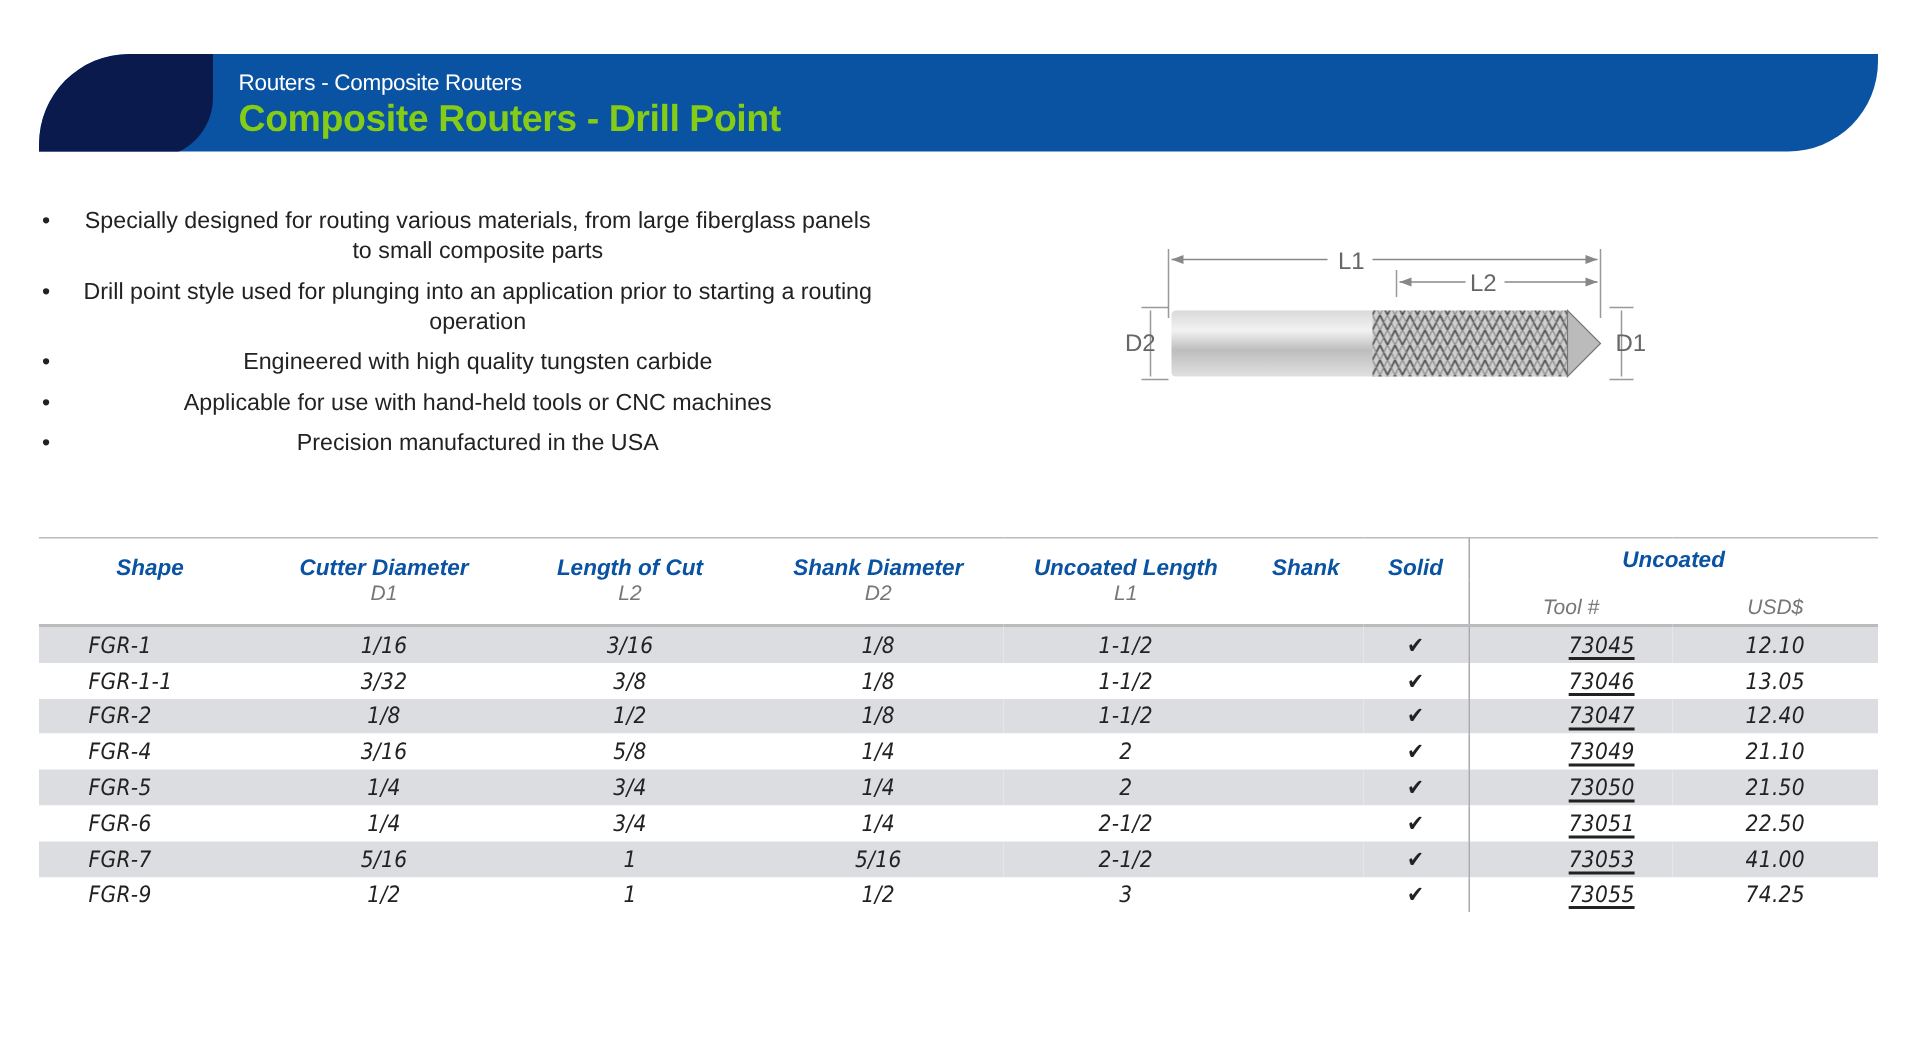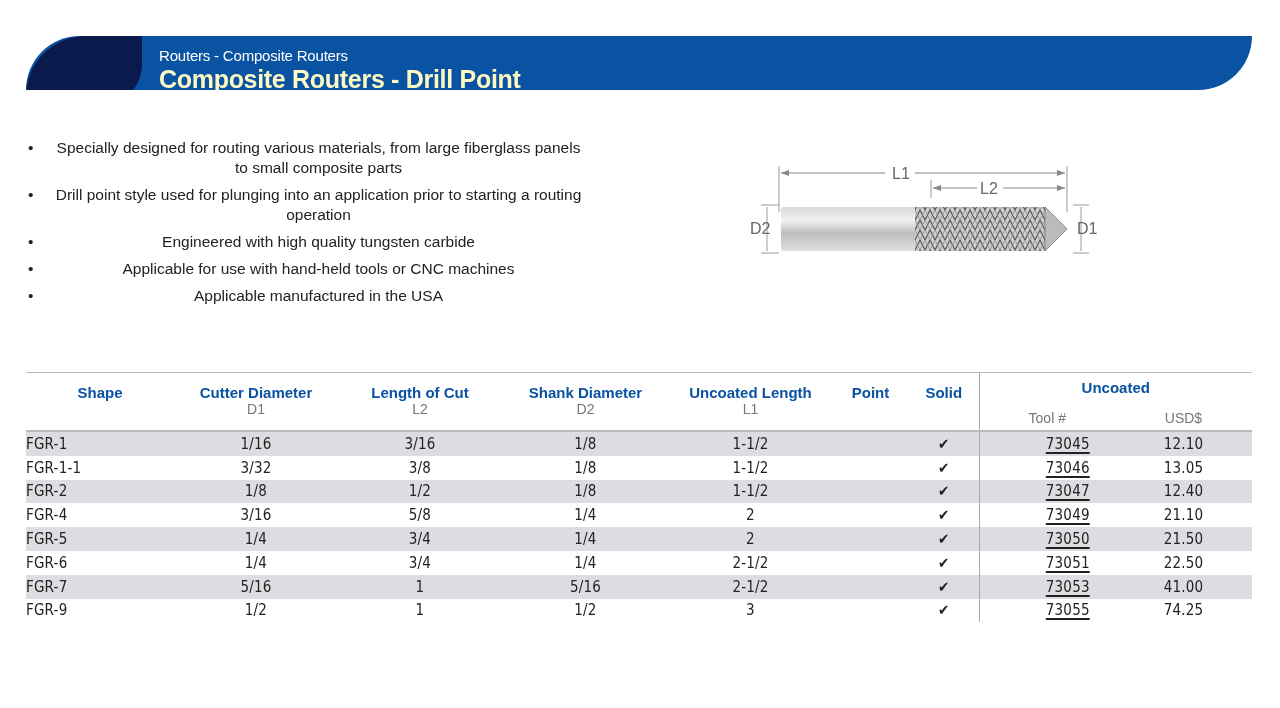--- a/index.html
+++ b/index.html
@@ -1,52 +1,52 @@
 <!DOCTYPE html>
 <html><head>
 <meta charset="utf-8">
 <style>
   html,body{margin:0;padding:0;background:#ffffff;}
   body{width:1280px;height:708px;position:relative;overflow:hidden;font-family:"Liberation Sans",sans-serif;color:#222;}
-  .banner{position:absolute;left:26px;top:36px;width:1226px;height:54px;background:#0a52a2;border-top-left-radius:60px;border-bottom-right-radius:60px;overflow:hidden;}
+  .banner{position:absolute;left:26px;top:36px;width:1226px;height:65px;background:#0a52a2;border-top-left-radius:60px;border-bottom-right-radius:60px;overflow:hidden;}
   .banner-dark{position:absolute;left:0;top:0;width:116px;height:69px;background:#0b1a4d;border-top-left-radius:60px;border-bottom-right-radius:40px;}
   .banner-sub{position:absolute;left:133px;top:11px;color:#fff;font-size:15px;letter-spacing:-0.2px;}
-  .banner-title{position:absolute;left:133px;top:29px;color:#fef9c3;font-size:25px;font-weight:bold;letter-spacing:-0.3px;}
+  .banner-title{position:absolute;left:133px;top:29px;color:#84cc16;font-size:25px;font-weight:bold;letter-spacing:-0.3px;}
   .bullets{position:absolute;left:28px;top:138px;width:560px;margin:0;padding:0;list-style:none;font-size:15.5px;line-height:20px;color:#222;}
   .bullets li{position:relative;padding-left:21px;margin-bottom:7px;text-align:center;}
   .bullets li::before{content:"•";position:absolute;left:0;top:0;}
   .diagram{position:absolute;left:745px;top:160px;width:360px;height:100px;}
-  .tbl{position:absolute;left:26px;top:372px;width:1226px;border-collapse:collapse;}
+  .tbl{position:absolute;left:26px;top:358px;width:1226px;border-collapse:collapse;font-style:italic;}
   .tbl th{font-weight:bold;color:#0a52a2;font-size:15px;padding:0;height:28px;vertical-align:bottom;}
   .tbl .sub th{color:#777;font-weight:normal;font-size:14px;height:25px;vertical-align:top;}
   .tbl td{height:23.8px;padding:0;font-family:"DejaVu Sans Condensed","DejaVu Sans",sans-serif;font-size:15px;color:#222;text-align:center;letter-spacing:0.2px;}
   .tbl tr.row:nth-child(odd) td{background:#dcdde0;}
   .tbl tr.row:nth-child(even) td{background:#ffffff;}
-  .tbl td.shape{text-align:left;}
+  .tbl td.shape{text-align:left;padding-left:33px;}
   .tbl .divider{border-left:1.5px solid #aaa;}
   .toolnum{text-decoration:underline;text-decoration-thickness:2px;text-underline-offset:3px;margin-left:41px;}
   .headrow{border-top:1.5px solid #bbb;}
   .subrow{border-bottom:2px solid #bbb;}
   .check{font-size:17px;}
 </style>
 </head>
 <body>
 
 <div class="banner">
   <div class="banner-dark"></div>
   <div class="banner-sub">Routers - Composite Routers</div>
   <div class="banner-title">Composite Routers - Drill Point</div>
 </div>
 
 <ul class="bullets">
   <li>Specially designed for routing various materials, from large fiberglass panels to small composite parts</li>
   <li>Drill point style used for plunging into an application prior to starting a routing operation</li>
   <li>Engineered with high quality tungsten carbide</li>
   <li>Applicable for use with hand-held tools or CNC machines</li>
-  <li>Applicable manufactured in the USA</li>
+  <li>Precision manufactured in the USA</li>
 </ul>
 
 <svg class="diagram" viewBox="0 0 360 100" width="360" height="100">
   <defs>
     <linearGradient id="shank" x1="0" y1="0" x2="0" y2="1">
       <stop offset="0" stop-color="#d9d9d9"></stop>
       <stop offset="0.3" stop-color="#f2f2f2"></stop>
       <stop offset="0.6" stop-color="#bdbdbd"></stop>
       <stop offset="1" stop-color="#e0e0e0"></stop>
     </linearGradient>
@@ -100,21 +100,21 @@
       <col style="width:136px">
       <col style="width:137px">
   </colgroup>
   <thead>
     <tr class="headrow">
       <th>Shape</th>
       <th>Cutter Diameter</th>
       <th>Length of Cut</th>
       <th>Shank Diameter</th>
       <th>Uncoated Length</th>
-      <th>Point</th>
+      <th>Shank</th>
       <th>Solid</th>
       <th class="divider" colspan="2" style="vertical-align:middle;">Uncoated</th>
     </tr>
     <tr class="sub subrow">
       <th></th>
       <th>D1</th>
       <th>L2</th>
       <th>D2</th>
       <th>L1</th>
       <th></th>

